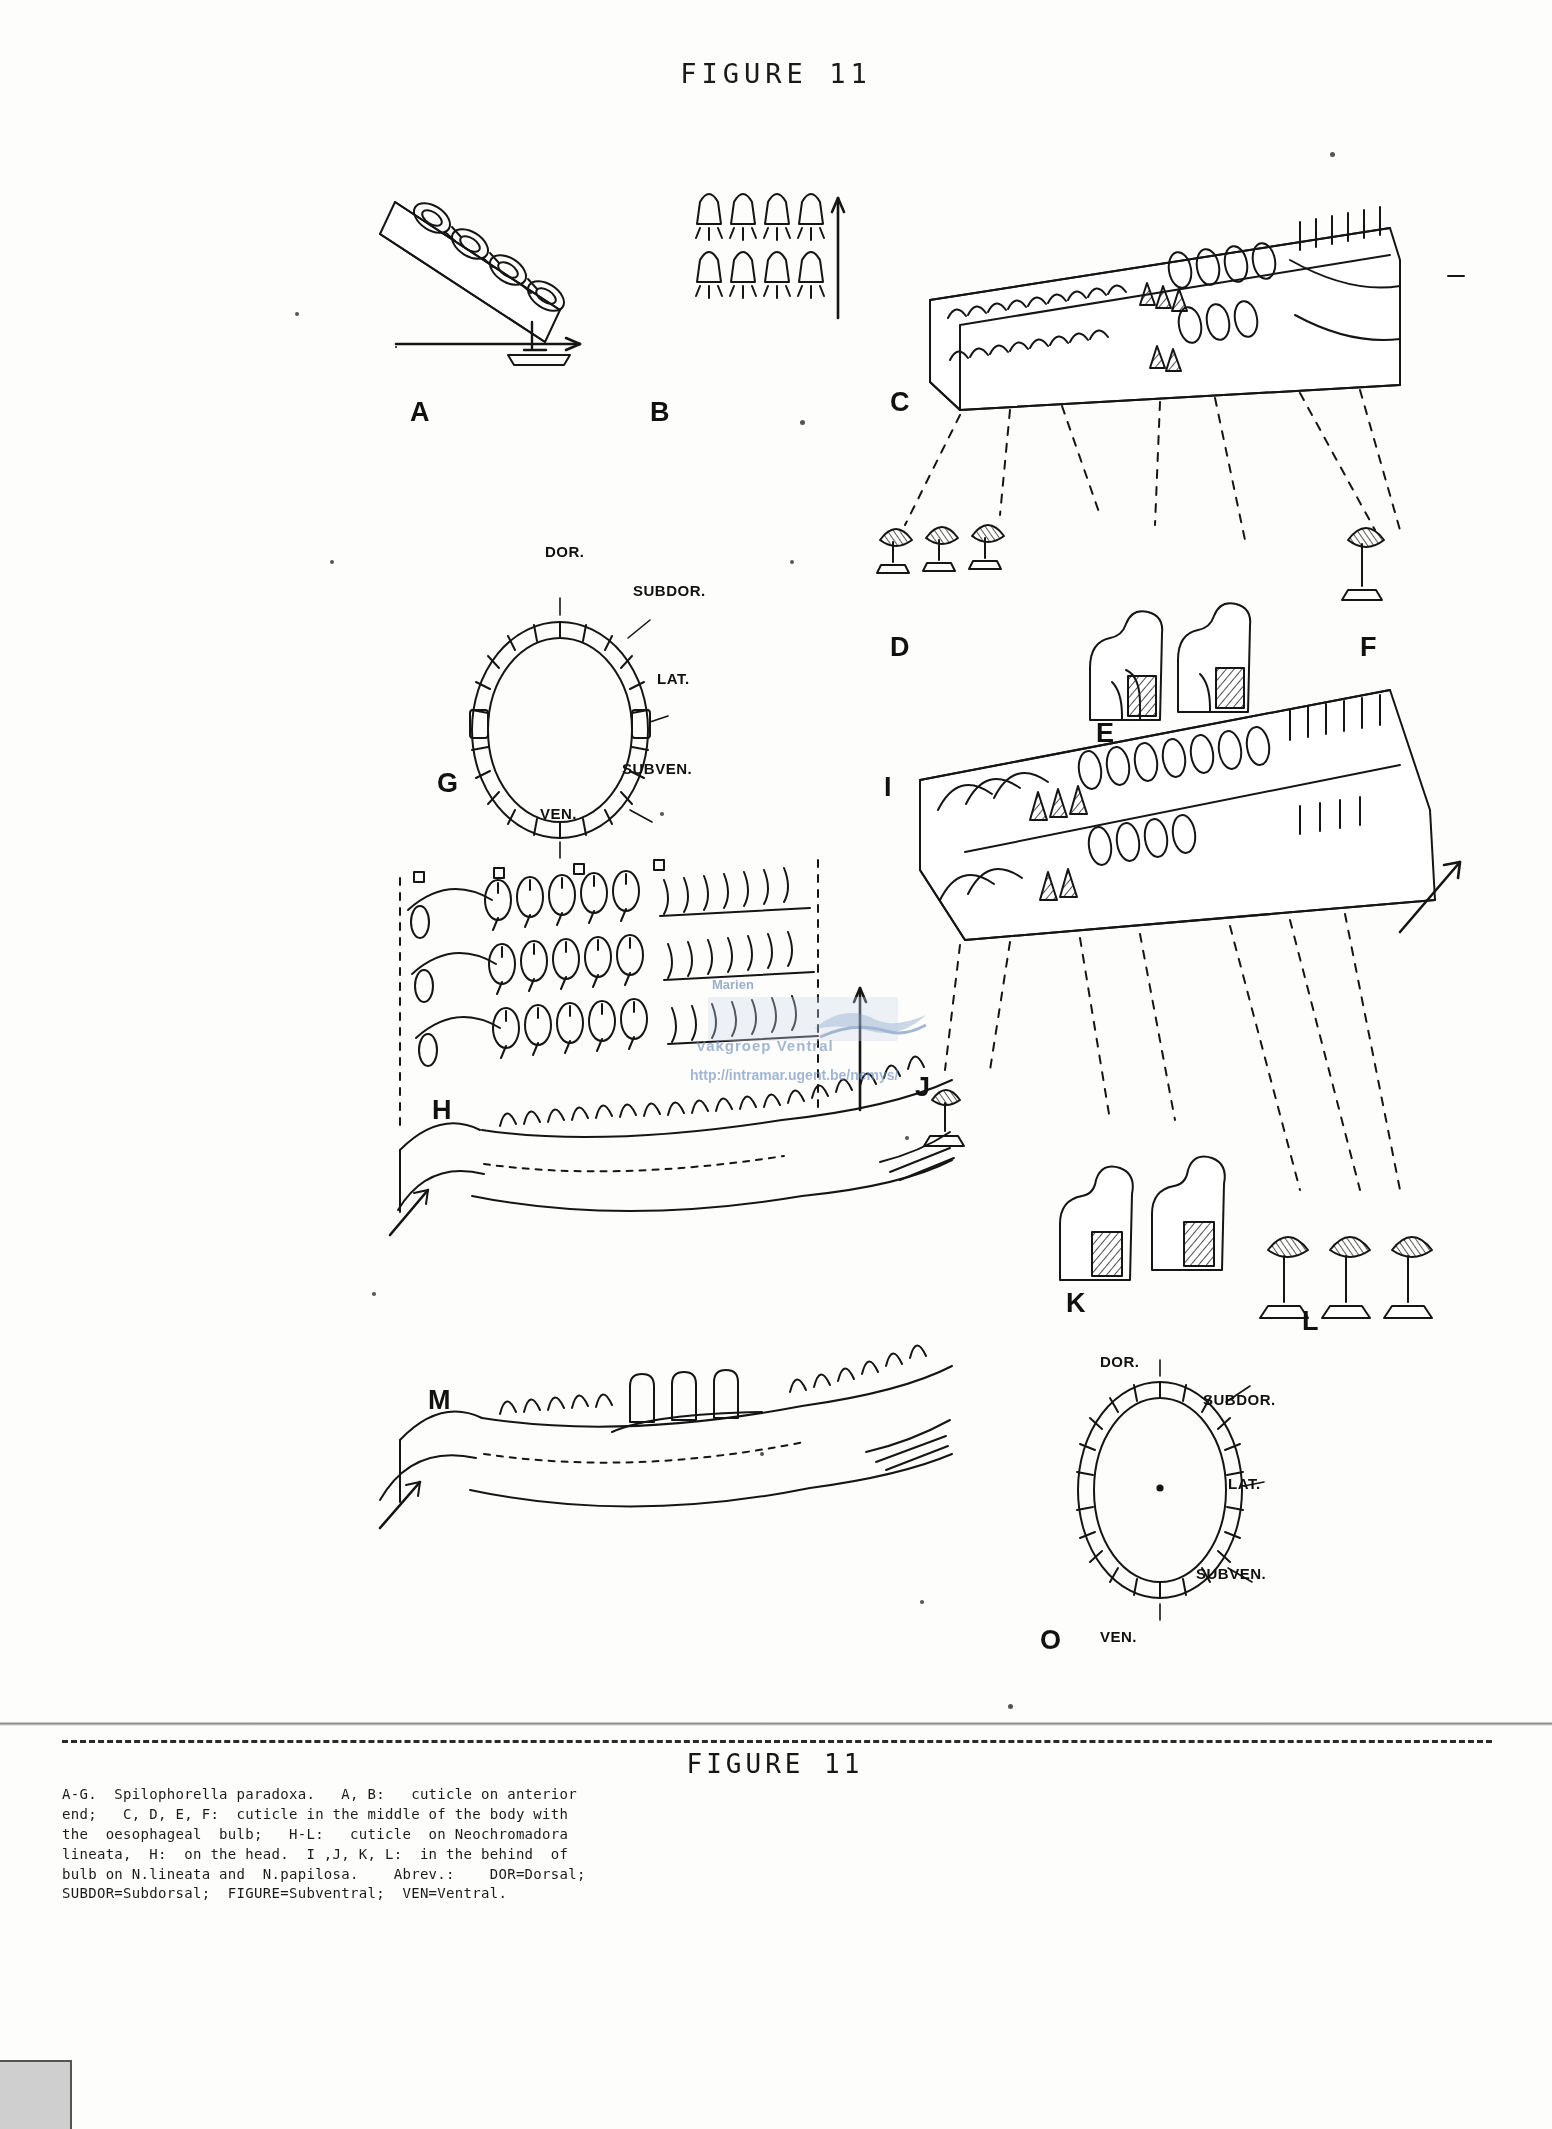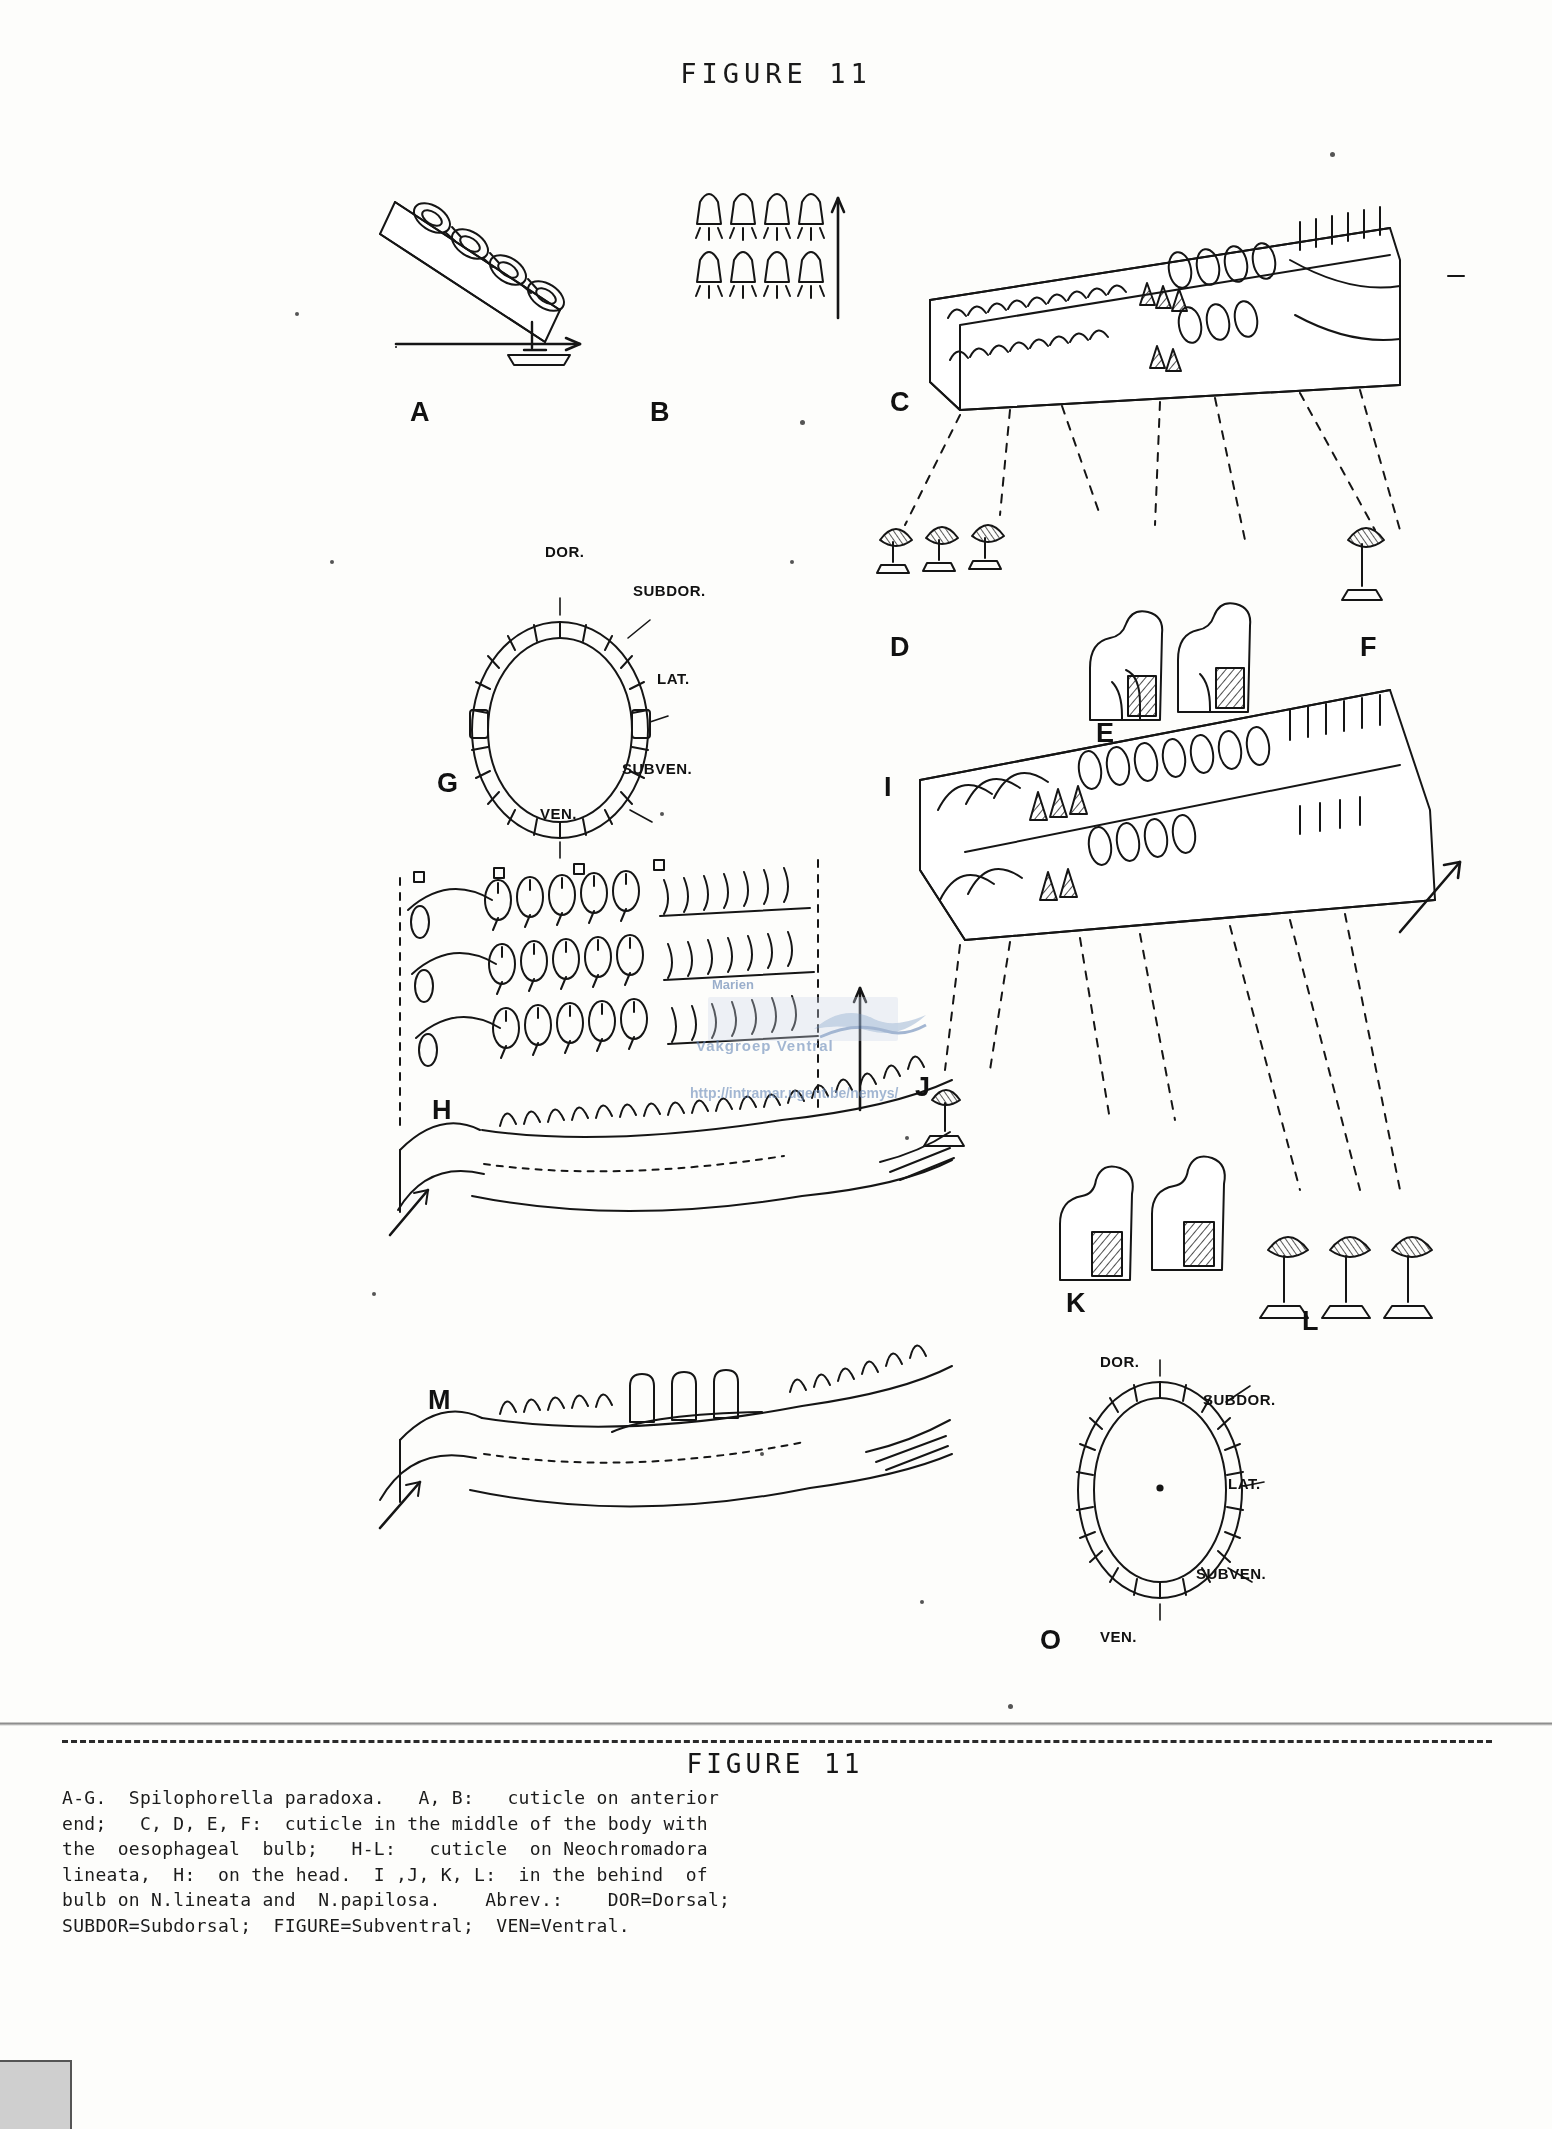--- a/index.html
+++ b/index.html
@@ -76,21 +76,21 @@
   }
   .cap-title {
     text-align: center;
     font-size: 26px;
     letter-spacing: 4px;
     margin: 6px 0 6px 0;
     font-family: "DejaVu Sans Mono", monospace;
   }
   .cap-body {
     font-family: "DejaVu Sans Mono", monospace;
-    font-size: 18px;
+    font-size: 14px;
     line-height: 1.42;
     letter-spacing: .3px;
     text-align: justify;
     padding: 0 22px 0 22px;
     color: #1b1b1b;
   }
   .cap-line { display: block; white-space: pre; }
 
   
   .watermark {
@@ -124,21 +124,21 @@
     position: absolute; left: 6px; top: 62px;
     font-family: "Liberation Sans", sans-serif;
     font-size: 15px; font-weight: bold; color: #6c8cb9;
     letter-spacing: 1px;
   }
   .wm-url {
     font-family: "Liberation Sans", sans-serif;
     font-size: 14px;
     font-weight: bold;
     color: #6c8cb9;
-    margin-top: 18px;
+    margin-top: 0;
   }
   .wm-swoosh {
     position: absolute; left: 120px; top: 24px;
     width: 120px; height: 46px;
   }
 
   
   .scan-edge-bottom {
     position: absolute;
     left: 0; top: 1705px;

